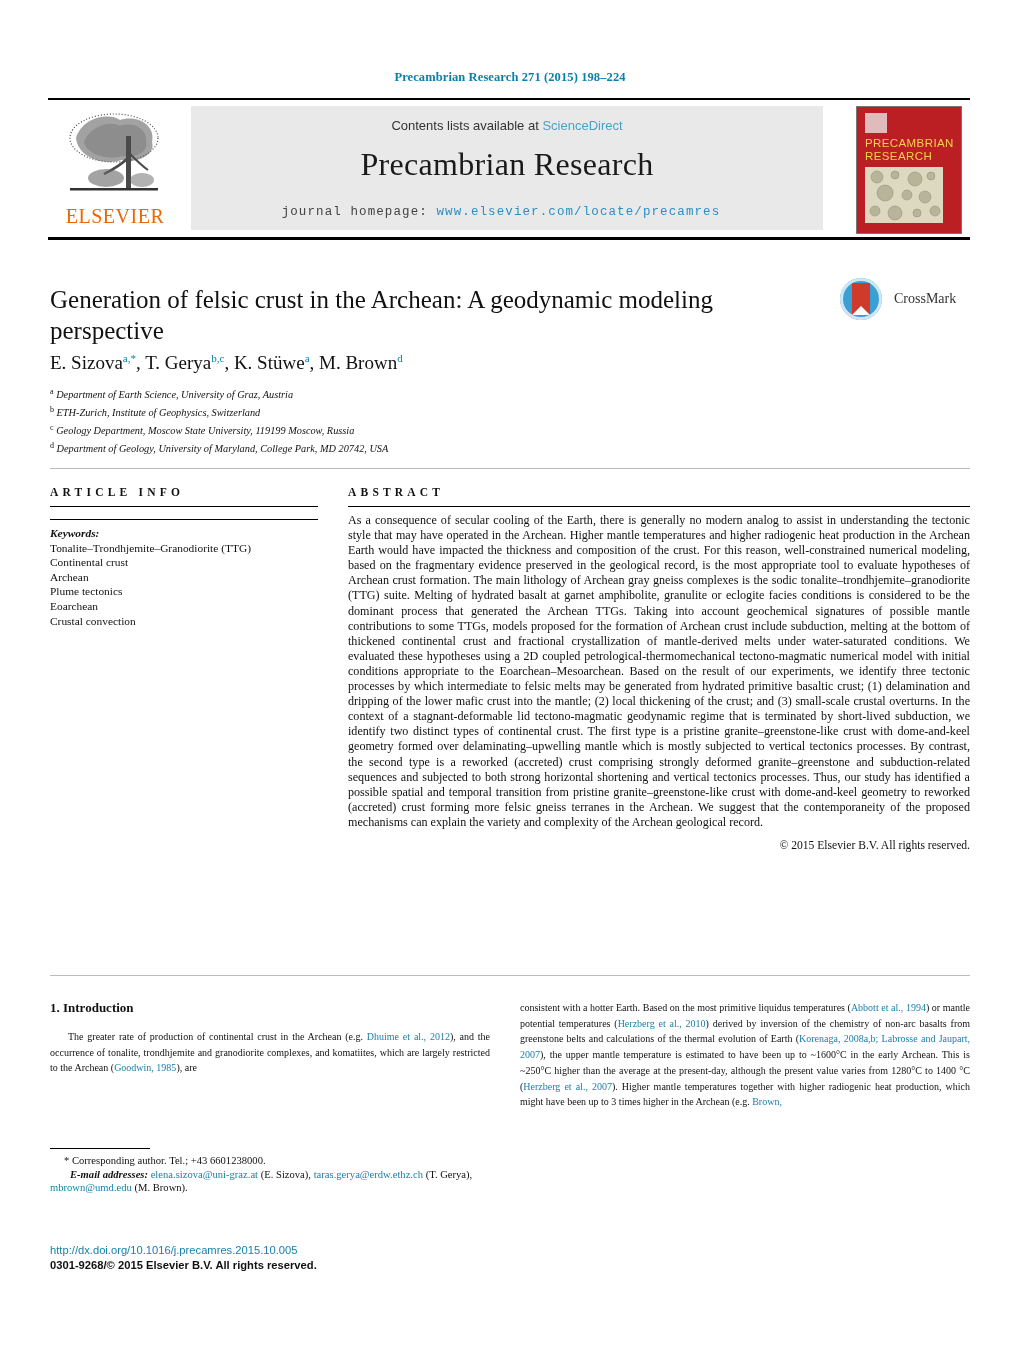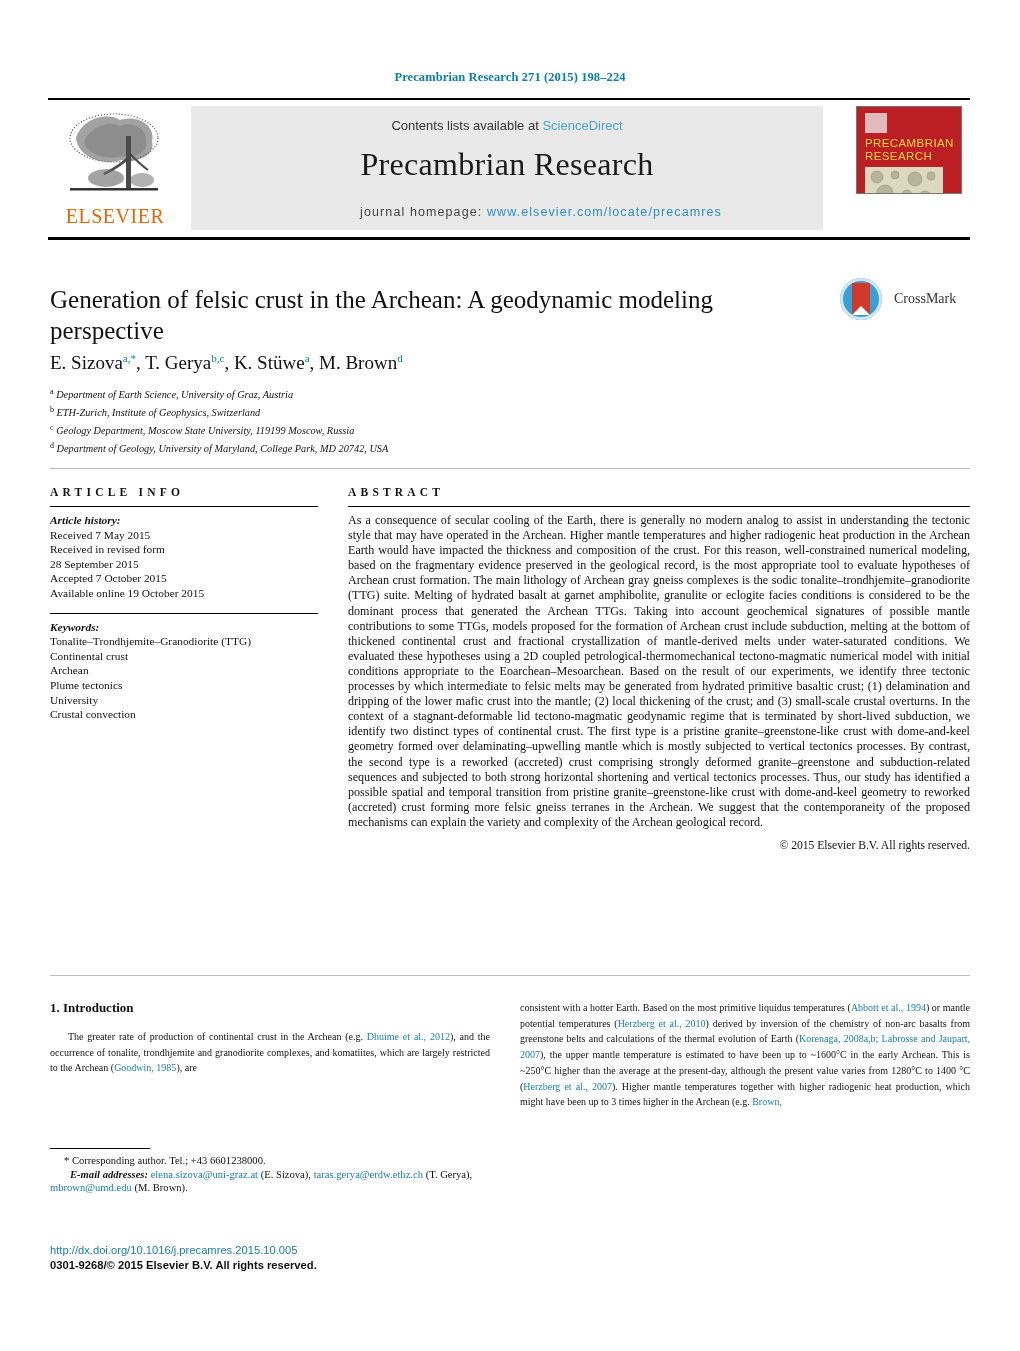--- a/index.html
+++ b/index.html
@@ -58,27 +58,27 @@
   }
   .contents-line .sd{color:#4aa3c7;}
   .journal-title{
     position:absolute; top:40px; left:0; width:632px; text-align:center;
     font-family:"Liberation Serif", serif;
     font-size:32px; color:#1a1a1a; font-weight:400;
     letter-spacing:.3px;
   }
   .homepage-line{
     position:absolute; bottom:11px; left:0; width:620px; text-align:center;
-    font-family:Liberation Sans, sans-serif;
-    font-size:12.5px; color:#444; letter-spacing:1.1px;padding-left:40px;
+    font-family:Liberation Mono, monospace;
+    font-size:12.5px; color:#444; letter-spacing:1.1px;
   }
   .homepage-line .url{color:#2a8fc4;}
 
   .cover{
-    position:absolute; right:8px; top:6px; width:106px; height:88px;
+    position:absolute; right:8px; top:6px; width:106px; height:128px;
     background:#bb1f24; border:1px solid #777; box-sizing:border-box;
     overflow:hidden;
   }
   .cover-mark{position:absolute;left:8px;top:6px;width:22px;height:20px;background:#e8d7d7;opacity:.85;}
   .cover-title{
     position:absolute; left:8px; top:30px; width:92px;
     font-family:"Liberation Sans", sans-serif;
     font-size:11.5px; line-height:12.5px; color:#f2d24b; letter-spacing:.4px;
   }
   .cover-img{
@@ -298,39 +298,29 @@
       <div><sup>b</sup> ETH-Zurich, Institute of Geophysics, Switzerland</div>
       <div><sup>c</sup> Geology Department, Moscow State University, 119199 Moscow, Russia</div>
       <div><sup>d</sup> Department of Geology, University of Maryland, College Park, MD 20742, USA</div>
     </div>
 
   <div class="hr-main"></div>
 
   <div class="col-info">
     <div class="sec-head">ARTICLE INFO</div>
     <div class="rule"></div>
-    <div class="hist">
-      <div class="lbl">Article history:</div>
-      <div>
-          <div>Received 7 May 2015</div>
-          <div>Received in revised form</div>
-          <div>28 September 2015</div>
-          <div>Accepted 7 October 2015</div>
-          <div>Available online 19 October 2015</div>
-        </div>
-    </div>
     <div class="rule-thin"></div>
     <div class="kw">
       <div class="lbl">Keywords:</div>
       <div>
           <div>Tonalite–Trondhjemite–Granodiorite (TTG)</div>
           <div>Continental crust</div>
           <div>Archean</div>
           <div>Plume tectonics</div>
-          <div>University</div>
+          <div>Eoarchean</div>
           <div>Crustal convection</div>
         </div>
     </div>
   </div>
 
   <div class="col-abs">
     <div class="sec-head">ABSTRACT</div>
     <div class="rule"></div>
     <div class="abstract">As a consequence of secular cooling of the Earth, there is generally no modern analog to assist in understanding the tectonic style that may have operated in the Archean. Higher mantle temperatures and higher radiogenic heat production in the Archean Earth would have impacted the thickness and composition of the crust. For this reason, well-constrained numerical modeling, based on the fragmentary evidence preserved in the geological record, is the most appropriate tool to evaluate hypotheses of Archean crust formation. The main lithology of Archean gray gneiss complexes is the sodic tonalite–trondhjemite–granodiorite (TTG) suite. Melting of hydrated basalt at garnet amphibolite, granulite or eclogite facies conditions is considered to be the dominant process that generated the Archean TTGs. Taking into account geochemical signatures of possible mantle contributions to some TTGs, models proposed for the formation of Archean crust include subduction, melting at the bottom of thickened continental crust and fractional crystallization of mantle-derived melts under water-saturated conditions. We evaluated these hypotheses using a 2D coupled petrological-thermomechanical tectono-magmatic numerical model with initial conditions appropriate to the Eoarchean–Mesoarchean. Based on the result of our experiments, we identify three tectonic processes by which intermediate to felsic melts may be generated from hydrated primitive basaltic crust; (1) delamination and dripping of the lower mafic crust into the mantle; (2) local thickening of the crust; and (3) small-scale crustal overturns. In the context of a stagnant-deformable lid tectono-magmatic geodynamic regime that is terminated by short-lived subduction, we identify two distinct types of continental crust. The first type is a pristine granite–greenstone-like crust with dome-and-keel geometry formed over delaminating–upwelling mantle which is mostly subjected to vertical tectonics processes. By contrast, the second type is a reworked (accreted) crust comprising strongly deformed granite–greenstone and subduction-related sequences and subjected to both strong horizontal shortening and vertical tectonics processes. Thus, our study has identified a possible spatial and temporal transition from pristine granite–greenstone-like crust with dome-and-keel geometry to reworked (accreted) crust forming more felsic gneiss terranes in the Archean. We suggest that the contemporaneity of the proposed mechanisms can explain the variety and complexity of the Archean geological record.</div>
     <div class="copyright">© 2015 Elsevier B.V. All rights reserved.</div>

